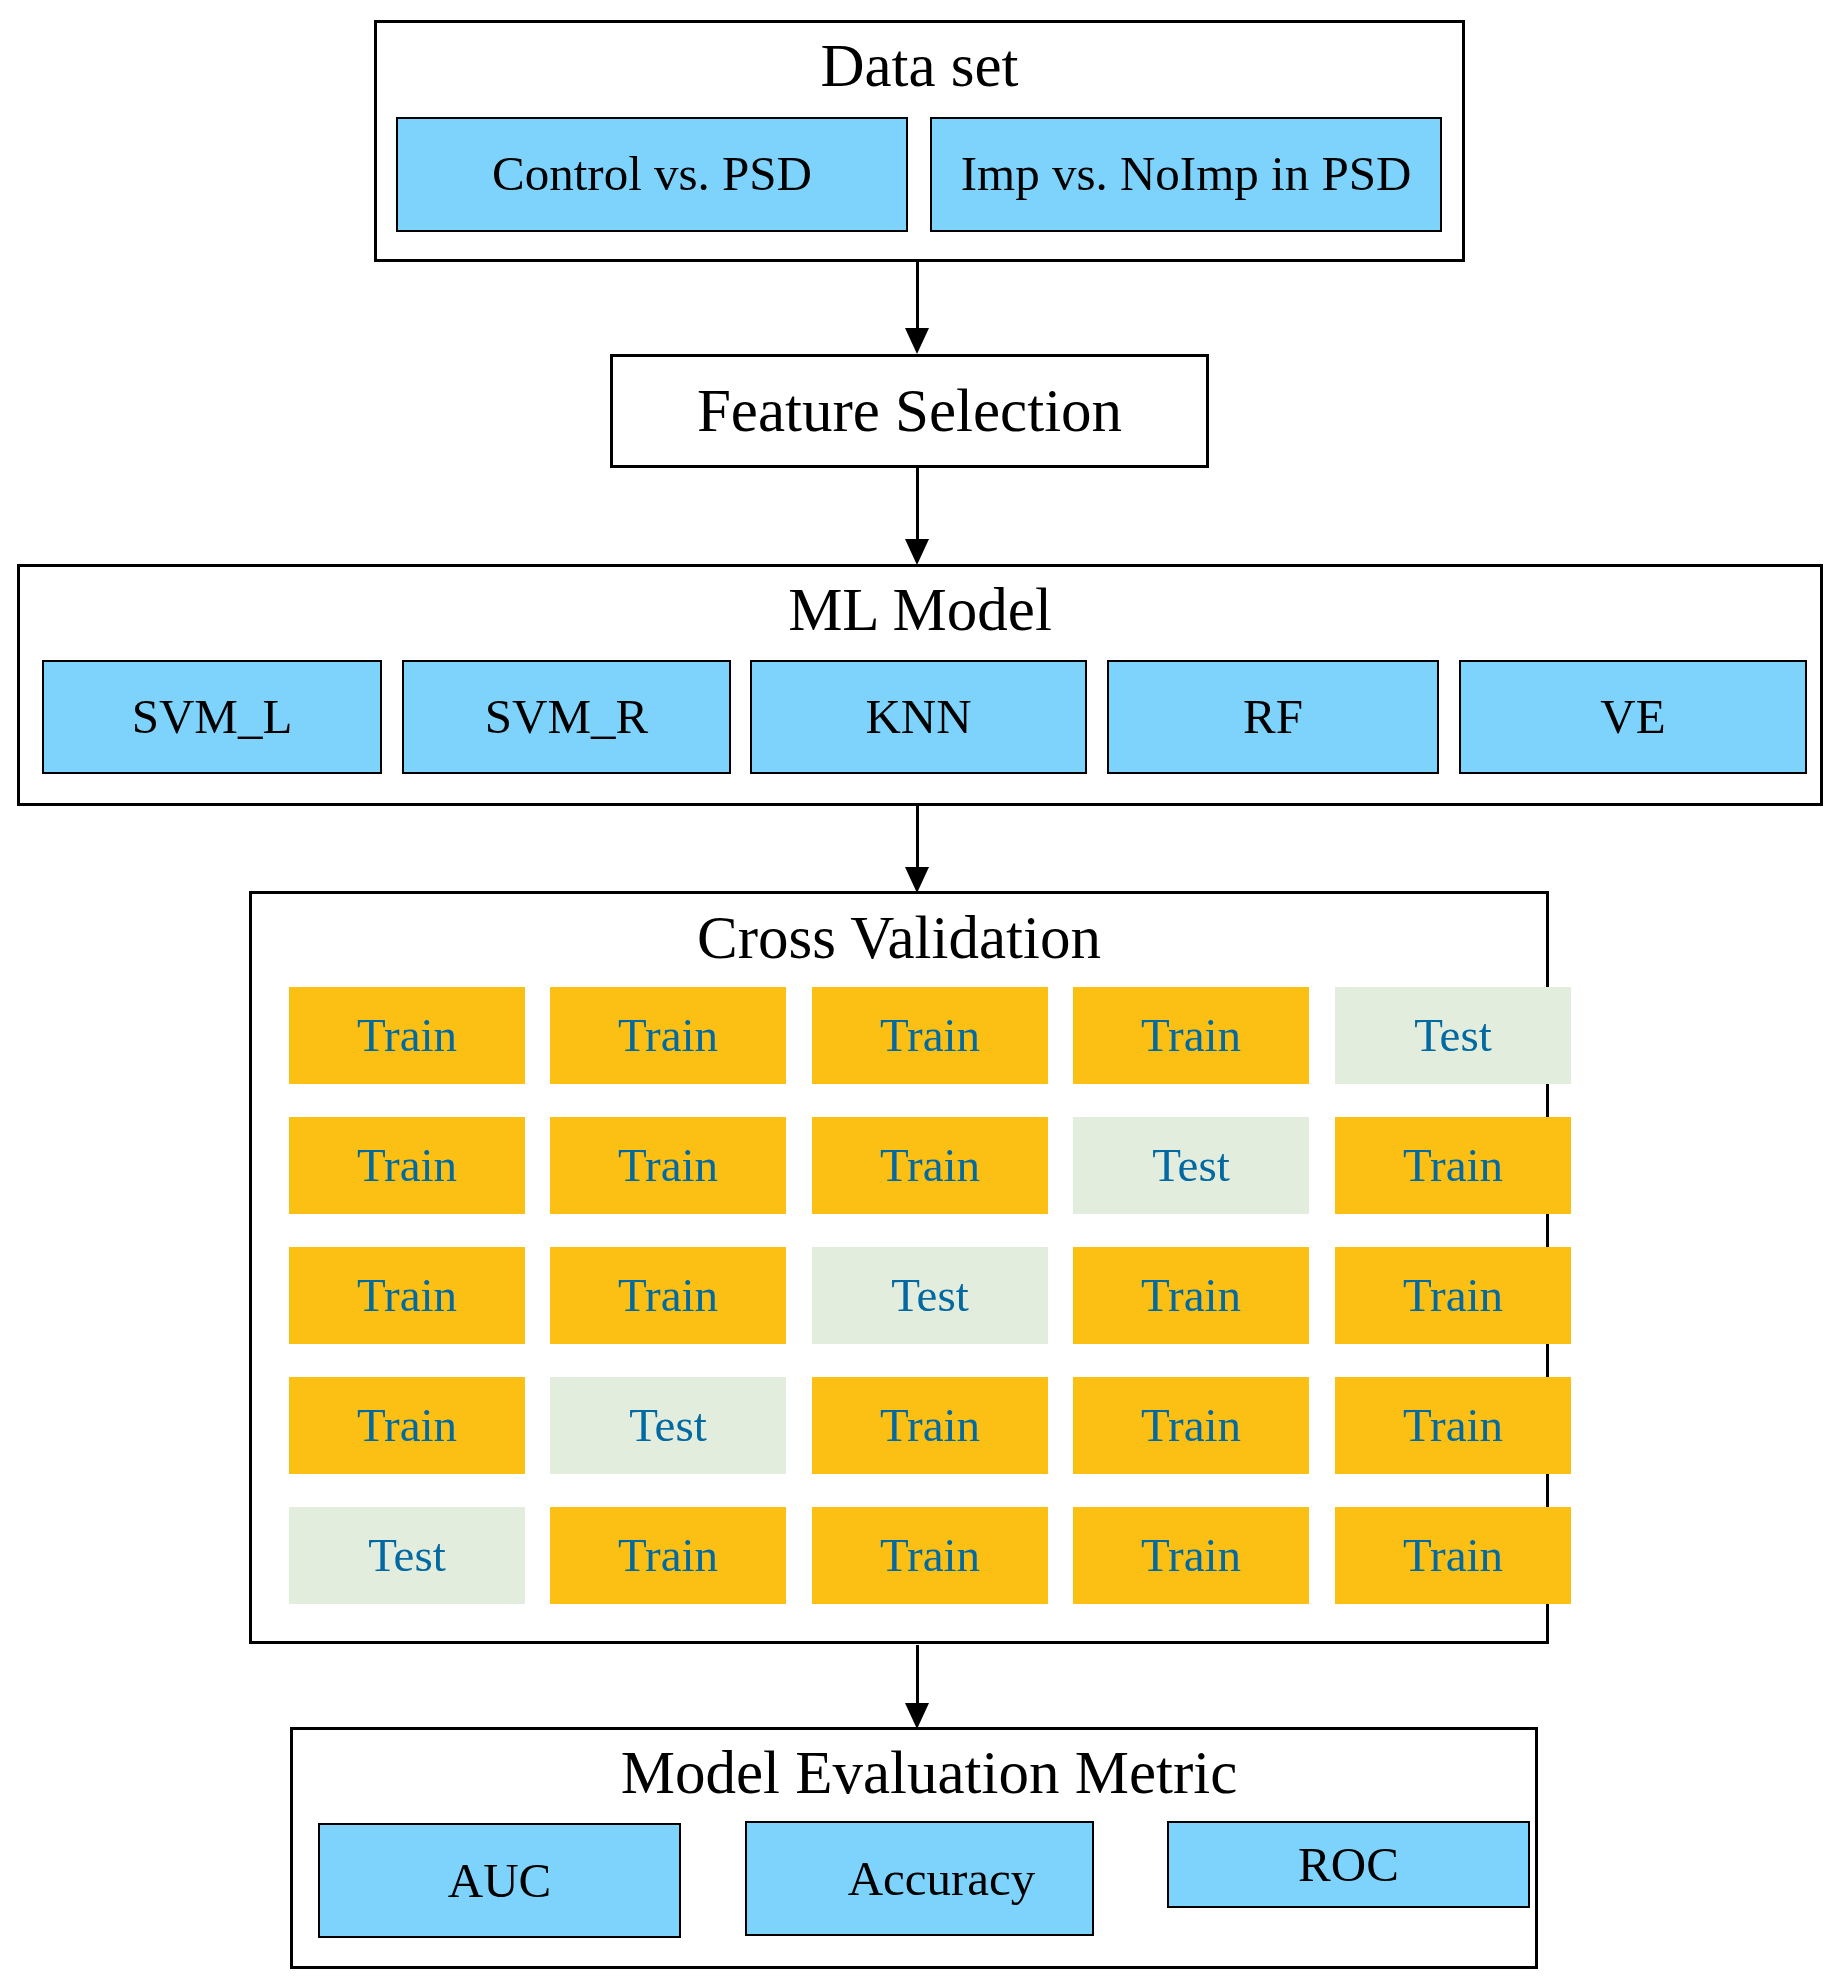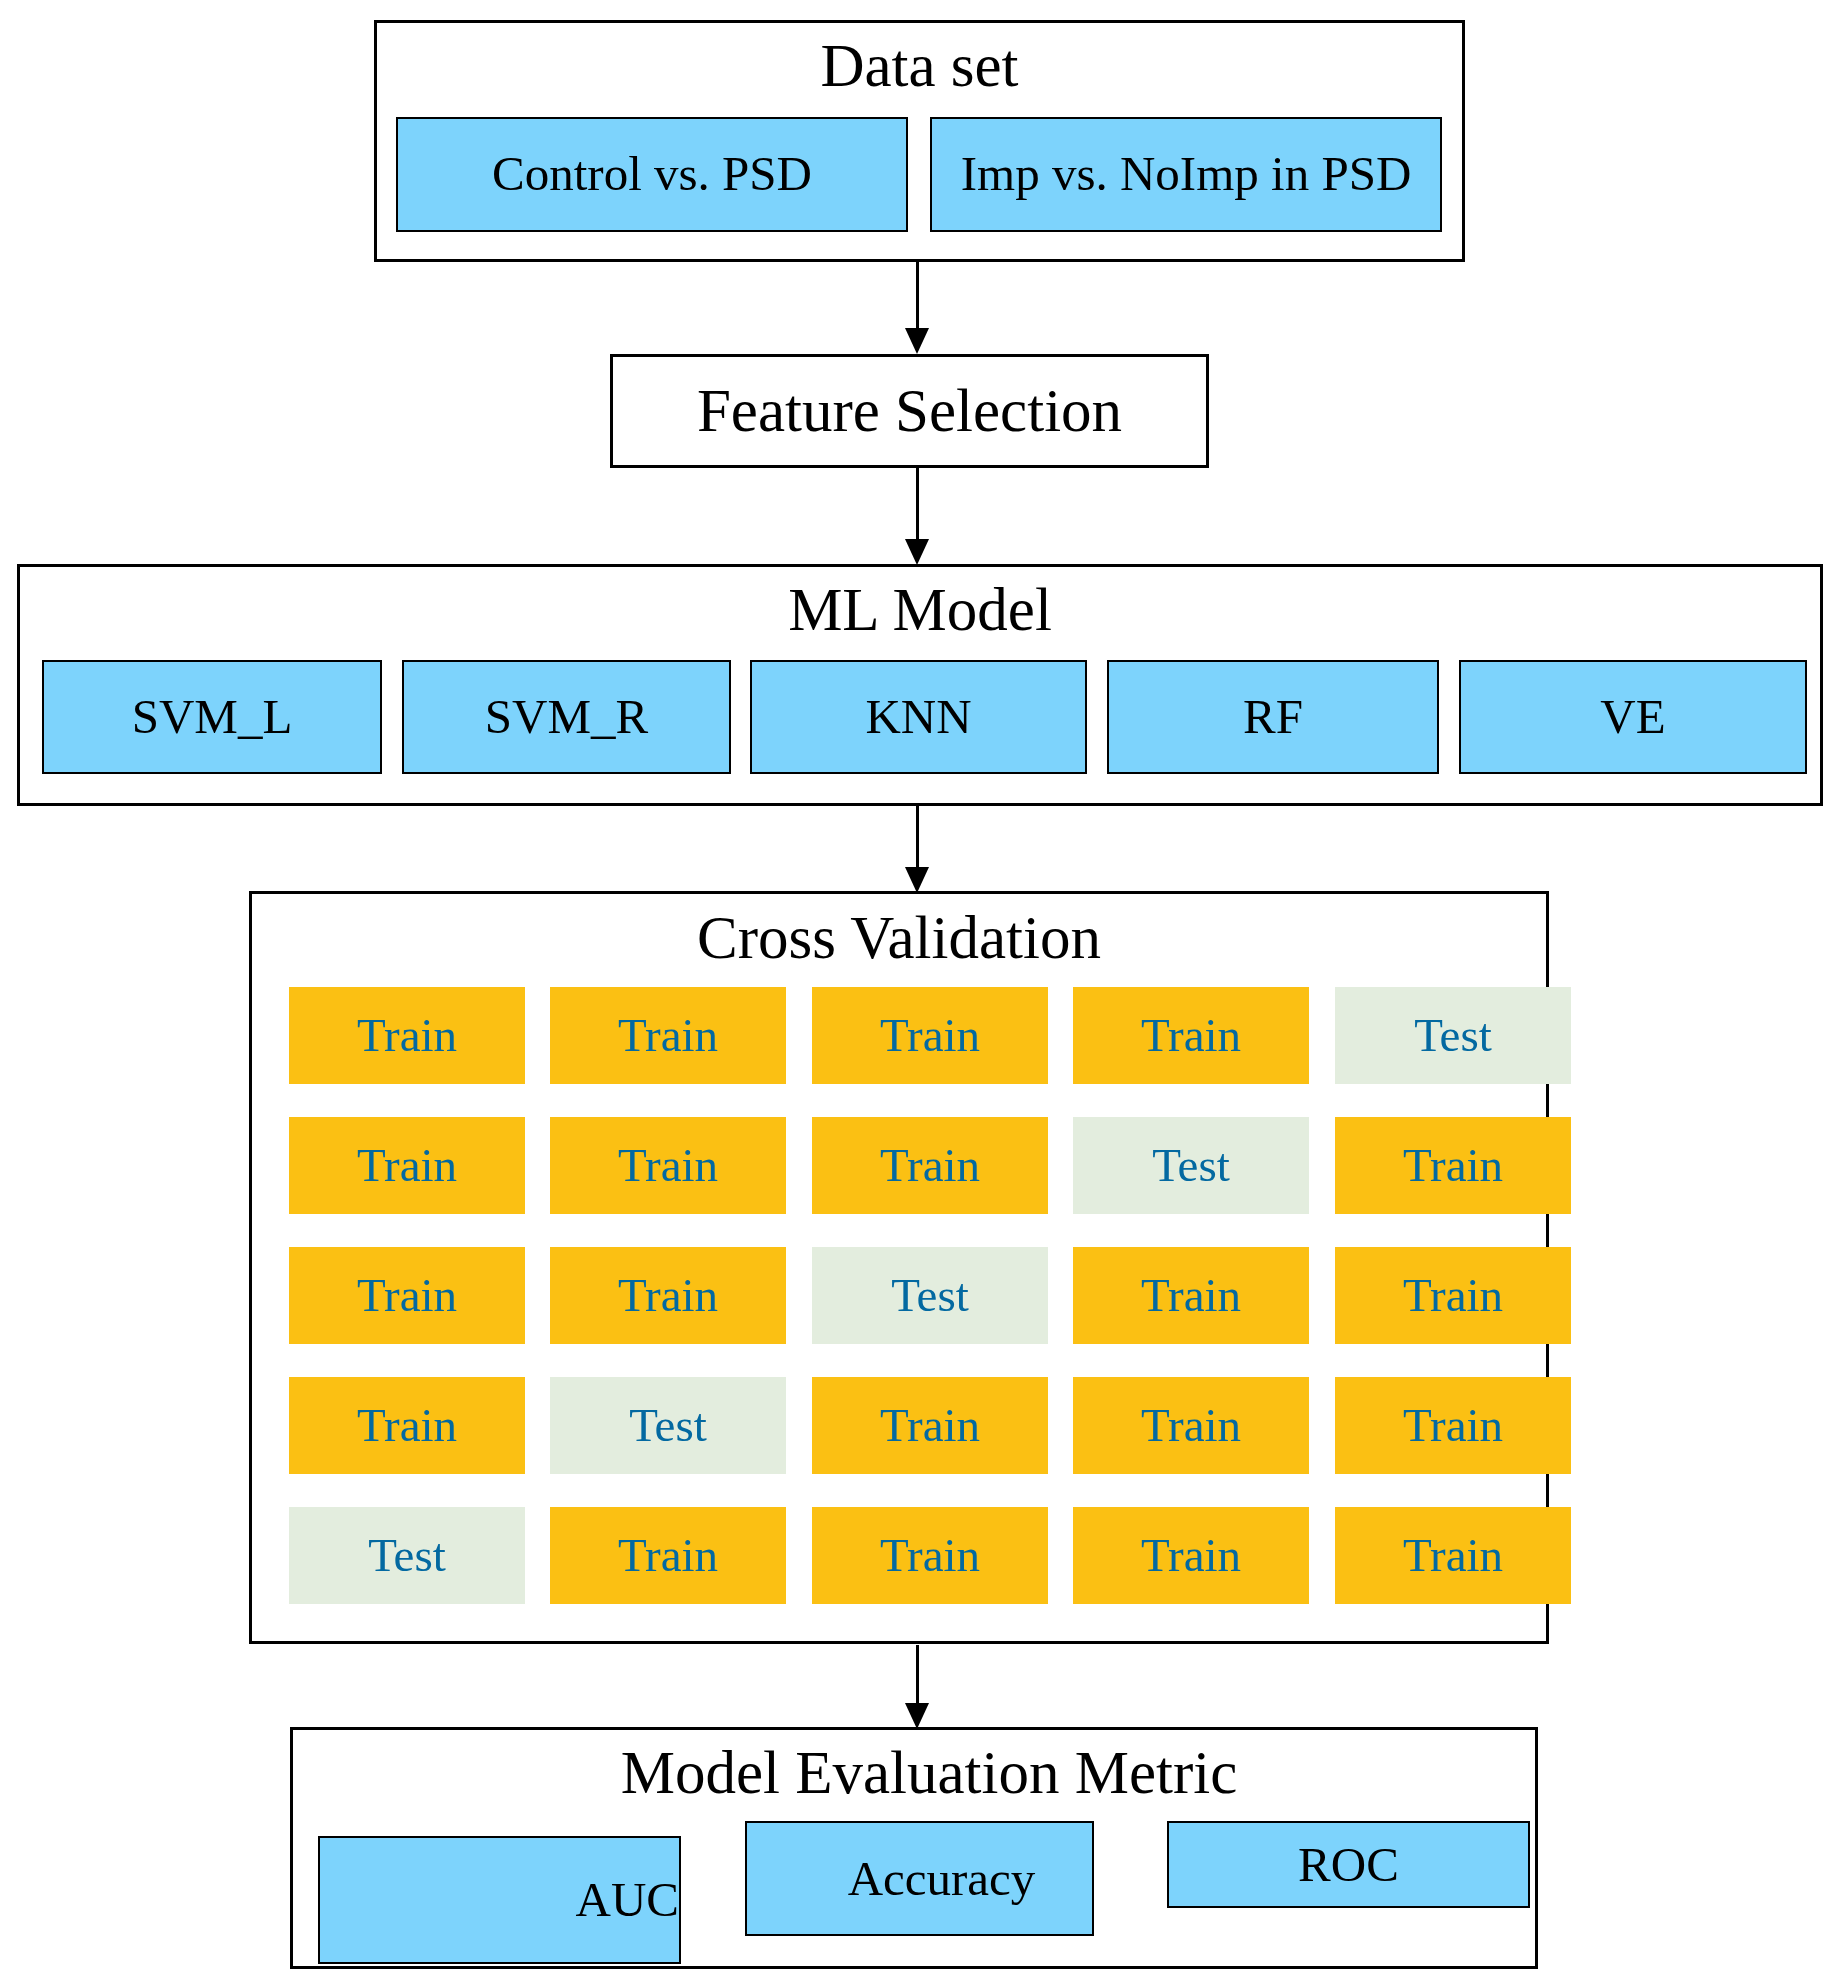--- a/index.html
+++ b/index.html
@@ -182,21 +182,21 @@
   </div>
 
   <div class="arrow" style="left:900px; top:1645px; width:34px; height:84px;">
     <div class="shaft" style="height:59px;"></div>
     <div class="head"></div>
   </div>
 
   <div class="box" style="left:290px; top:1727px; width:1248px; height:242px;">
     <div class="group-title" style="top:11.2px;padding-left:30px;">Model Evaluation Metric</div>
 
-    <div class="inner-box" style="left:25px; top:106px; width:363px; height:128px;justify-content:flex-end;">
+    <div class="inner-box" style="left:25px; top:93px; width:363px; height:115px;">
       <span class="inner-label">AUC</span>
     </div>
 
     <div class="inner-box" style="left:452px; top:91px; width:349px; height:115px;padding-left:44px;">
       <span class="inner-label">Accuracy</span>
     </div>
 
     <div class="inner-box" style="left:874px; top:91px; width:363px; height:87px;">
       <span class="inner-label">ROC</span>
     </div>

